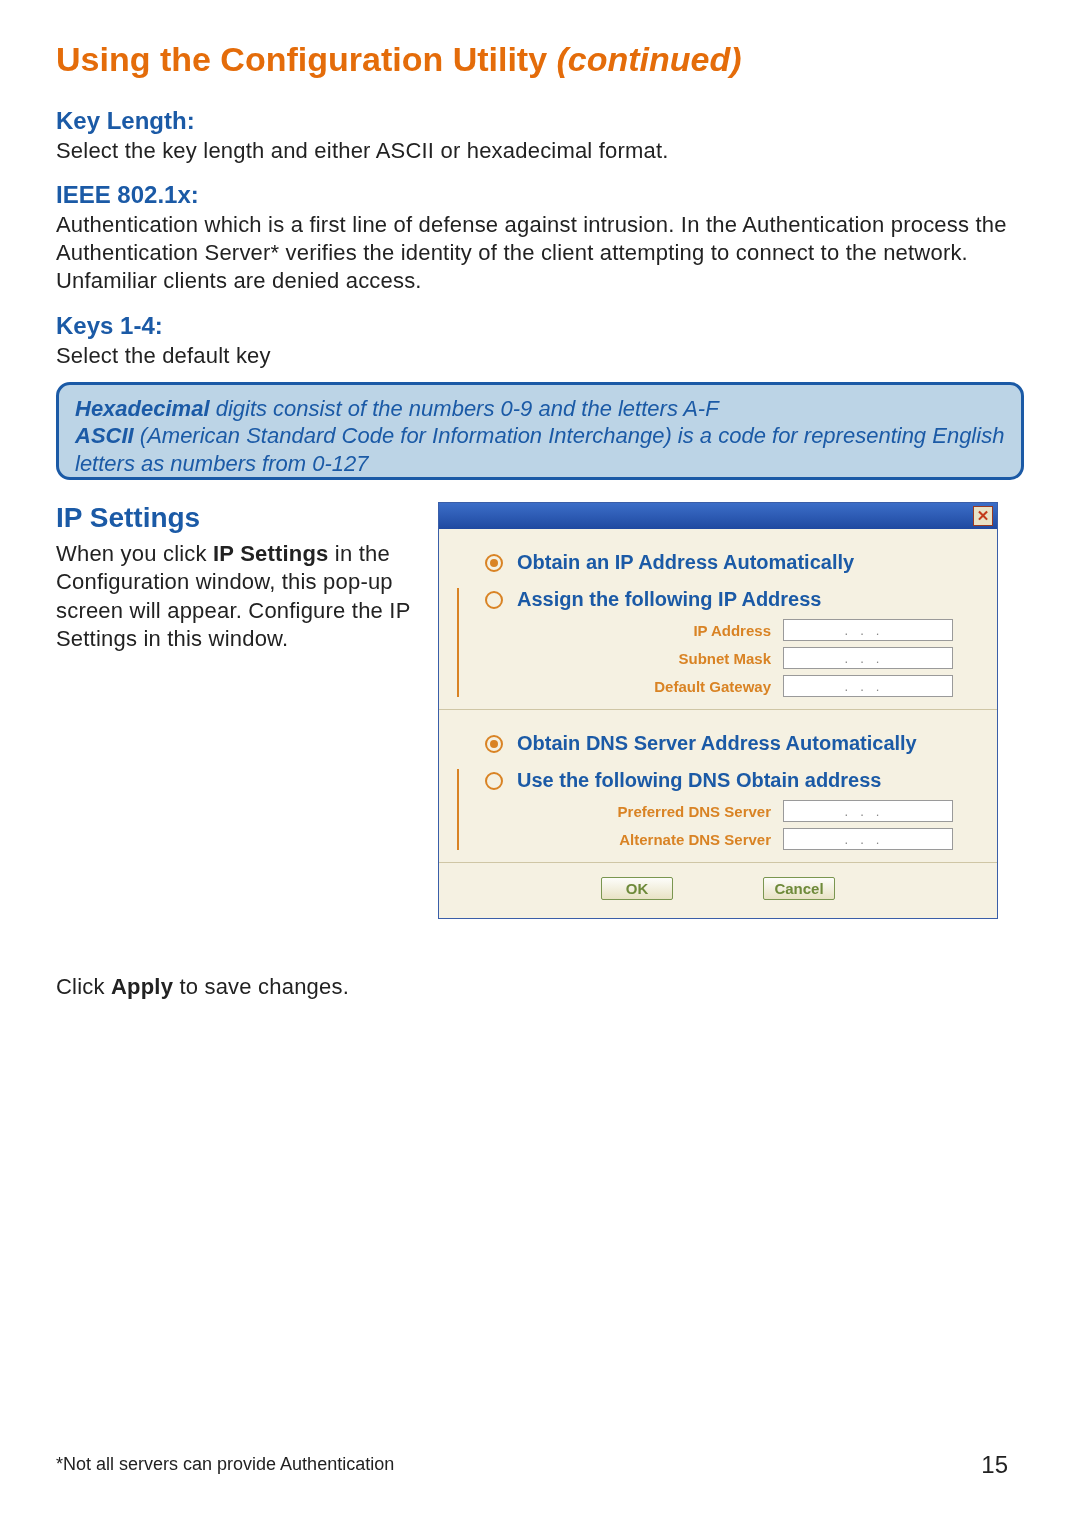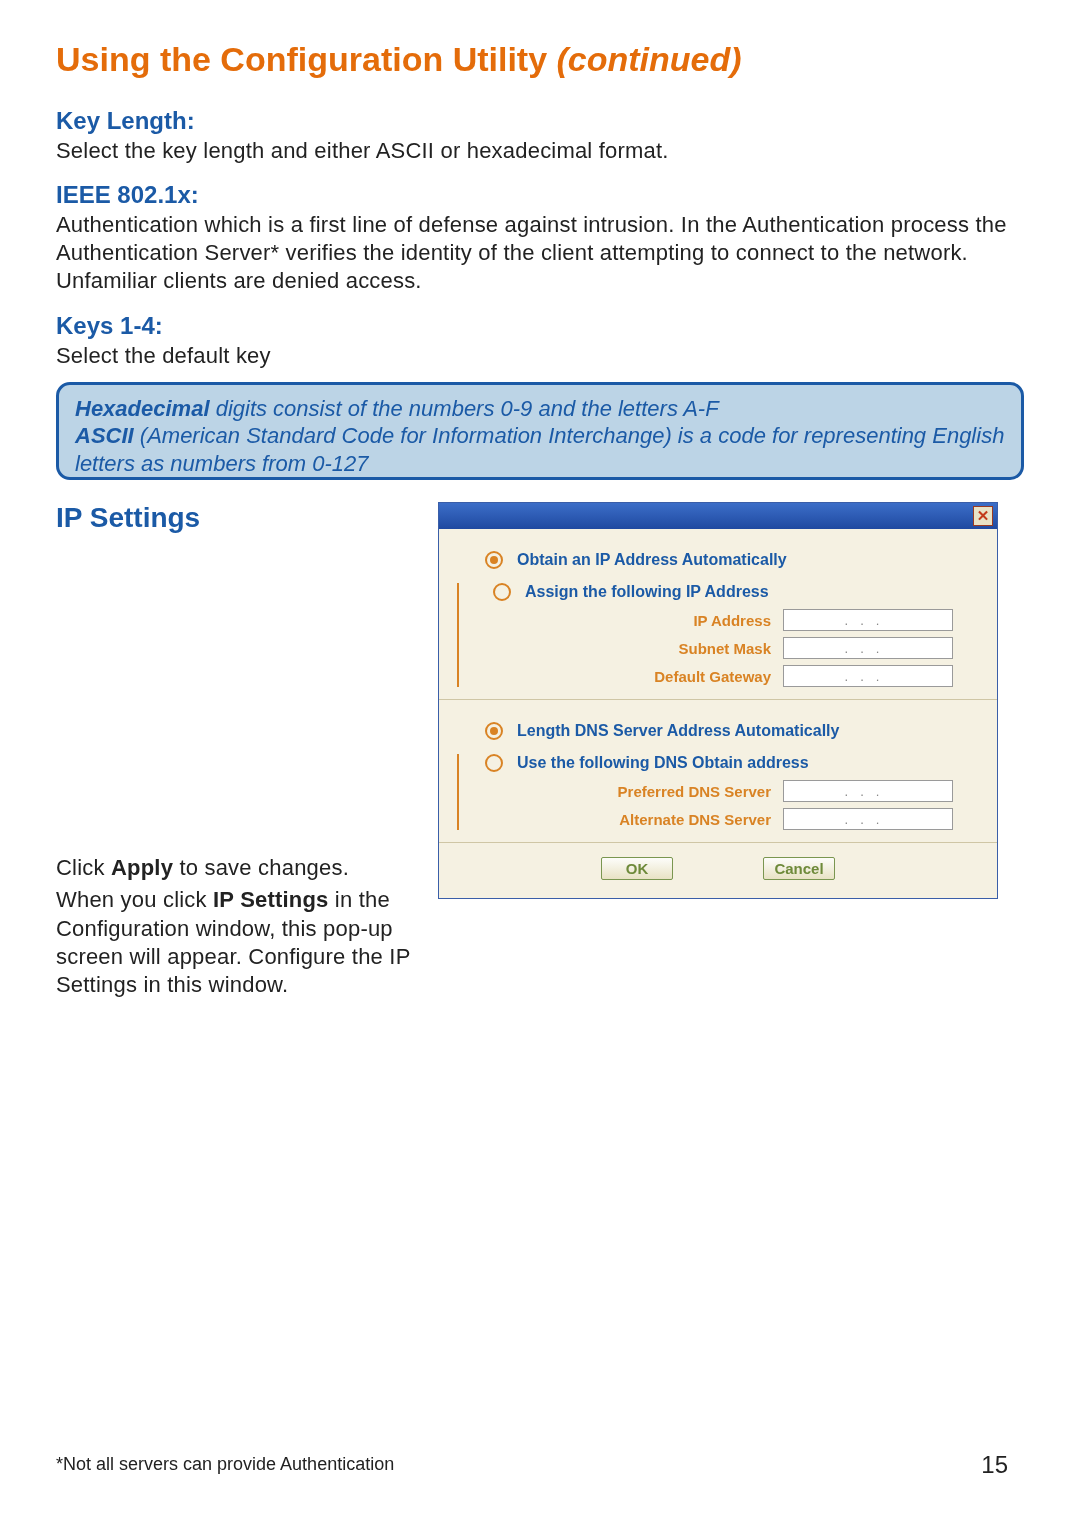--- a/index.html
+++ b/index.html
@@ -104,21 +104,21 @@
     content: "";
     position: absolute;
     left: 3px; top: 3px;
     width: 8px; height: 8px;
     background: #d98324;
     border-radius: 50%;
   }
   .radio-label {
     color: #1b5aa6;
     font-weight: bold;
-    font-size: 16px;
+    font-size: 20px;
   }
   .field-row {
     display: flex;
     align-items: center;
     justify-content: flex-end;
     gap: 12px;
     margin: 6px 24px 6px 0;
   }
   .field-label {
     color: #d98324;
@@ -196,43 +196,43 @@
     <span class="ib-term">Hexadecimal</span><span> digits consist of the numbers 0-9 and the letters A-F</span>
   </p>
   <p>
     <span class="ib-term">ASCII</span><span> (American Standard Code for Information Interchange) is a code for representing English letters as numbers from 0-127</span>
   </p>
 </div>
 
 <div class="two-col">
   <div class="left-col">
     <div class="ip-heading">IP Settings</div>
+    <p class="body-text">
+      <span>When you click </span><b>IP Settings</b><span> in the Configuration window, this pop-up screen will appear. Configure the IP Settings in this window.</span>
+    </p>
     <p class="body-text apply-row">
       <span>Click </span><b>Apply</b><span> to save changes.</span>
-    </p>
-    <p class="body-text">
-      <span>When you click </span><b>IP Settings</b><span> in the Configuration window, this pop-up screen will appear. Configure the IP Settings in this window.</span>
     </p>
   </div>
 
   <div class="right-col">
     <div class="dialog">
       <div class="titlebar">
         <div class="close-btn">
           <span>✕</span>
         </div>
       </div>
 
       <div class="panel">
         <div class="radio-row">
           <span class="radio sel"></span>
           <span class="radio-label">Obtain an IP Address Automatically</span>
         </div>
         <div class="group-line">
-          <div class="radio-row" style="margin-bottom:8px;margin-left:8px;">
+          <div class="radio-row" style="margin-bottom:8px;">
             <span class="radio"></span>
             <span class="radio-label">Assign the following IP Address</span>
           </div>
           <div class="field-row">
             <span class="field-label">IP Address</span>
             <input class="ip-input" value="..." style="">
           </div>
           <div class="field-row">
             <span class="field-label">Subnet Mask</span>
             <input class="ip-input" value="..." style="">
@@ -240,21 +240,21 @@
           <div class="field-row">
             <span class="field-label">Default Gateway</span>
             <input class="ip-input" value="..." style="">
           </div>
         </div>
       </div>
 
       <div class="panel">
         <div class="radio-row">
           <span class="radio sel"></span>
-          <span class="radio-label">Length DNS Server Address Automatically</span>
+          <span class="radio-label">Obtain DNS Server Address Automatically</span>
         </div>
         <div class="group-line">
           <div class="radio-row" style="margin-bottom:8px;">
             <span class="radio"></span>
             <span class="radio-label">Use the following DNS Obtain address</span>
           </div>
           <div class="field-row">
             <span class="field-label">Preferred DNS Server</span>
             <input class="ip-input" value="..." style="">
           </div>

